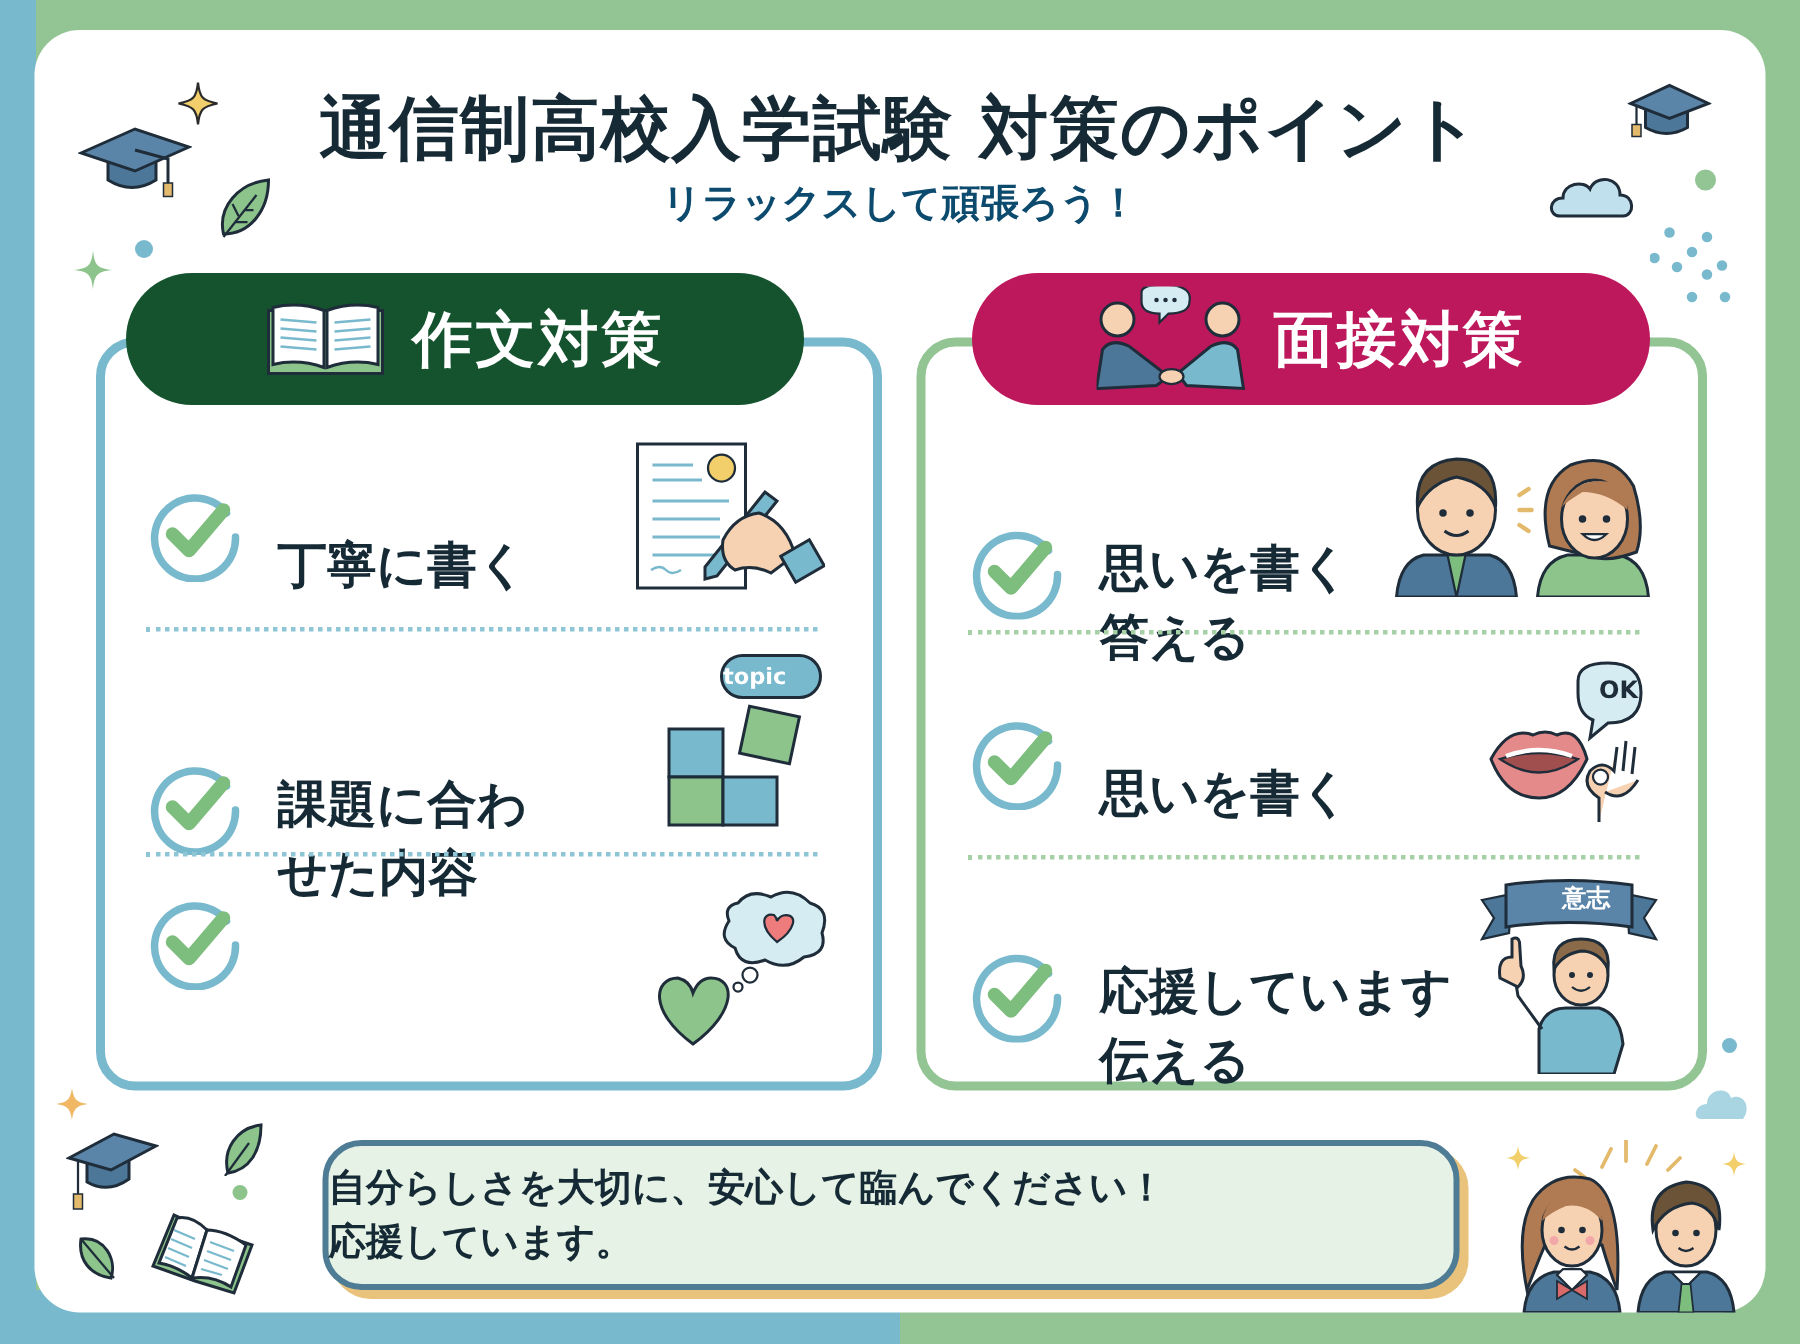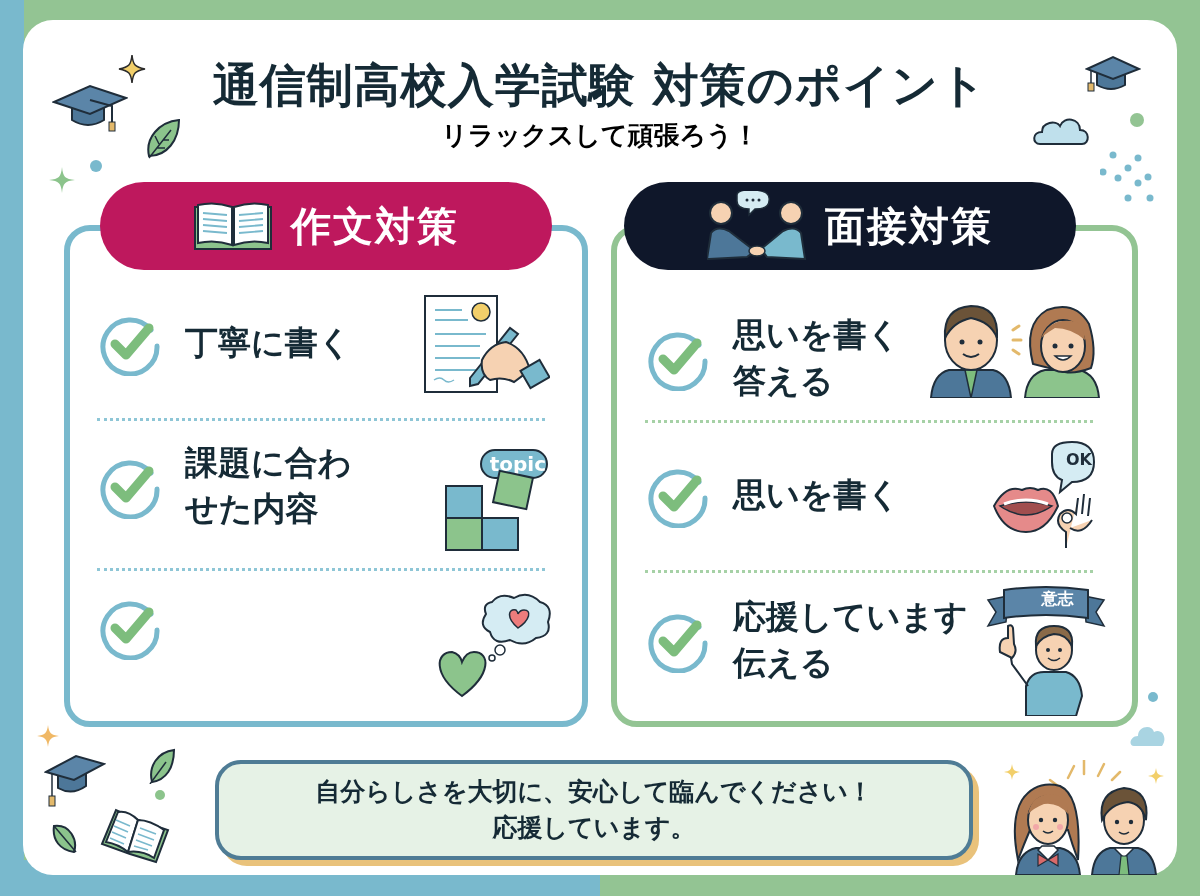--- a/index.html
+++ b/index.html
@@ -14,54 +14,55 @@
   .card {
     position: absolute; left: 23px; top: 20px; width: 1154px; height: 855px;
     background: #ffffff; border-radius: 30px;
   }
   .title {
     position: absolute; left: 0; top: 55px; width: 1200px; text-align: center;
     font-size: 46px; font-weight: bold; color: #152a35; letter-spacing: 1px;
   }
   .subtitle {
     position: absolute; left: 0; top: 118px; width: 1200px; text-align: center;
-    font-size: 26px; font-weight: bold; color: #000000;
+    font-size: 26px; font-weight: bold; color: #0c4a6e;
   }
   .panel {
     position: absolute; top: 225px; height: 502px; border-radius: 26px;
     border: 6px solid; background: #fff;
   }
   .panel.left { left: 64px; width: 524px; border-color: #79b9cd; }
   .panel.right { left: 611px; width: 527px; border-color: #93c493; }
   .pill {
     position: absolute; top: 182px; height: 88px; border-radius: 44px;
     display: flex; align-items: center; justify-content: center; gap: 18px;
   }
-  .pill.left { left: 100px; width: 452px; background: #be185d; }
-  .pill.right { left: 624px; width: 452px; background: #0f172a; }
+  .pill.left { left: 84px; width: 452px; background: #14532d; }
+  .pill.right { left: 648px; width: 452px; background: #be185d; }
   .pill-label { font-size: 40px; font-weight: bold; color: #ffffff; letter-spacing: 2px; }
   .item {
     position: absolute; display: flex; align-items: center;
   }
   .check { width: 66px; height: 66px; flex: none; }
   .item-text {
     margin-left: 22px; font-size: 33px; font-weight: bold; color: #152a35; line-height: 46px;
     white-space: pre-line;
+    margin-top: 44px;
   }
   .divider {
     position: absolute; height: 0; border-top: 3px dotted;
   }
   .divider.blue { border-color: #8ec6d6; }
   .divider.green { border-color: #a6d1a6; }
   .illus { position: absolute; }
   .footer-box {
     position: absolute; left: 215px; top: 760px; width: 758px; height: 100px;
     background: #e6f2e6; border: 4px solid #4f7c95; border-radius: 26px;
     box-shadow: 6px 6px 0 #e9c27b;
-    display: flex; flex-direction: column; align-items: center; justify-content: center;
+    display: flex; flex-direction: column; align-items: flex-start; justify-content: center;
   }
   .footer-line { font-size: 25px; font-weight: bold; color: #152a35; line-height: 36px; }
   .deco { position: absolute; }
 </style>
 </head>
 <body>
 
 <div class="bg-left"></div>
 <div class="bg-bottom-left"></div>
 <div class="card"></div>
@@ -139,30 +140,30 @@
       <path d="M15 18 L42 18 M15 28 L48 28 M15 42 L66 42 M15 54 L60 54 M15 66 L60 66 M15 78 L56 78"></path>
     </g>
   <path d="M14 88 Q20 84 24 88 T34 88" stroke="#79b9cd" stroke-width="1.5" fill="none"></path>
   <path d="M50 86 L90 36 L98 42 L58 92 L50 94 Z" fill="#79b9cd" stroke="#1f2d3a" stroke-width="2"></path>
   <path d="M62 68 Q70 52 86 50 Q104 56 110 78 L94 90 Q82 84 70 88 Q60 82 62 68 Z" fill="#f6d2b2" stroke="#1f2d3a" stroke-width="2"></path>
   <rect x="104" y="72" width="22" height="20" transform="rotate(-30 115 82)" fill="#79b9cd" stroke="#1f2d3a" stroke-width="2"></rect>
 </svg>
 
 <div class="divider blue" style="left:97px;top:418px;width:448px"></div>
 
-<div class="item" style="left:97px;top:440px">
+<div class="item" style="left:97px;top:469px">
   <svg class="check" viewBox="0 0 66 66">
     <path d="M54 20 A27 27 0 1 0 60 36" fill="none" stroke="#79b9cd" stroke-width="5" stroke-linecap="round"></path>
     <path d="M18 34 L29 45 L52 18" fill="none" stroke="#7dbd7d" stroke-width="9" stroke-linecap="round" stroke-linejoin="round"></path>
   </svg>
   <span class="item-text">課題に合わ
 せた内容</span>
 </div>
 <div class="illus" style="left:440px;top:434px;width:110px;height:120px">
-  <div style="position:absolute;left:40px;top:15px;width:68px;height:30px;border-radius:15px;background:#79b9cd;border:2px solid #1f2d3a;color:#fff;font-weight:bold;font-size:20px;text-align:right;line-height:26px">topic</div>
+  <div style="position:absolute;left:40px;top:2px;width:68px;height:30px;border-radius:15px;background:#79b9cd;border:2px solid #1f2d3a;color:#fff;font-weight:bold;font-size:15px;text-align:left;line-height:26px">topic</div>
   <svg style="position:absolute;left:0;top:30px" width="110" height="90" viewBox="0 0 110 90">
     <rect x="6" y="22" width="36" height="32" fill="#79b9cd" stroke="#1f2d3a" stroke-width="2"></rect>
     <rect x="6" y="54" width="36" height="32" fill="#8cc48c" stroke="#1f2d3a" stroke-width="2"></rect>
     <rect x="42" y="54" width="36" height="32" fill="#79b9cd" stroke="#1f2d3a" stroke-width="2"></rect>
     <rect x="56" y="10" width="34" height="32" transform="rotate(12 73 26)" fill="#8cc48c" stroke="#1f2d3a" stroke-width="2"></rect>
   </svg>
 </div>
 
 <div class="divider blue" style="left:97px;top:568px;width:448px"></div>
 

